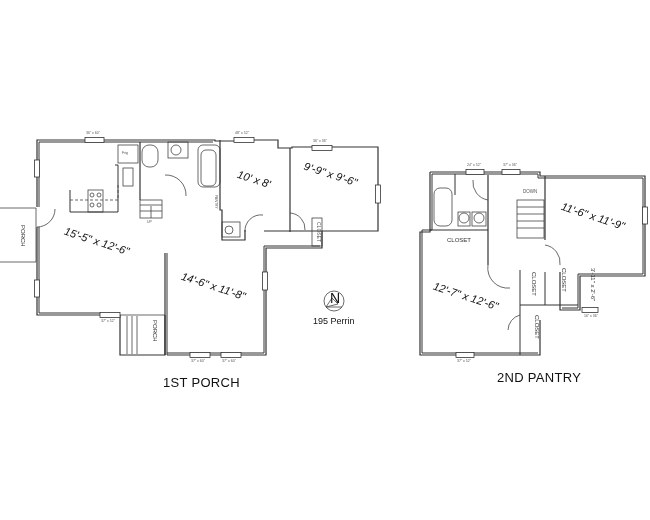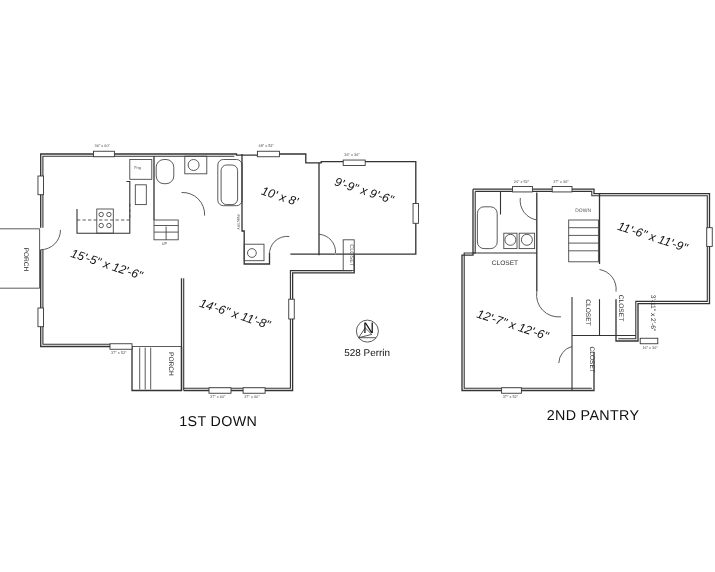--- a/index.html
+++ b/index.html
@@ -140,22 +140,22 @@
 <div class="lbl tiny" style="left:147px; top:220px;">UP</div>
 <div class="lbl tiny" style="left:218px; top:195px; transform:rotate(90deg); transform-origin:left top;">PANTRY</div>
 <div class="lbl tiny" style="left:322px; top:222px; transform:rotate(90deg); transform-origin:left top; font-size:5px;">CLOSET</div>
 
 <div class="lbl room-dim" style="left:63px; top:235px; transform:rotate(18deg);">15'-5" x 12'-6"</div>
 <div class="lbl room-dim" style="left:180px; top:280px; transform:rotate(18deg);">14'-6" x 11'-8"</div>
 <div class="lbl room-dim" style="left:237px; top:173px; transform:rotate(18deg);">10' x 8'</div>
 <div class="lbl room-dim" style="left:303px; top:168px; transform:rotate(18deg);">9'-9" x 9'-6"</div>
 
 <div class="lbl" style="left:330px; top:290px; font-size:14px;">N</div>
-<div class="lbl" style="left:313px; top:316px; font-size:9px;">528 Perrin</div>
-<div class="lbl floor-title" style="left:163px; top:375px;">1ST DOWN</div>
+<div class="lbl" style="left:313px; top:316px; font-size:9px;">195 Perrin</div>
+<div class="lbl floor-title" style="left:163px; top:375px;">1ST PORCH</div>
 
 <div class="lbl small" style="left:447px; top:237px;">CLOSET</div>
 <div class="lbl tiny" style="left:523px; top:189px; font-size:4.5px;">DOWN</div>
 <div class="lbl small" style="left:537px; top:272px; transform:rotate(90deg); transform-origin:left top;">CLOSET</div>
 <div class="lbl small" style="left:567px; top:268px; transform:rotate(90deg); transform-origin:left top;">CLOSET</div>
 <div class="lbl small" style="left:540px; top:315px; transform:rotate(90deg); transform-origin:left top;">CLOSET</div>
 <div class="lbl small" style="left:596px; top:268px; transform:rotate(90deg); transform-origin:left top;">3'-11" x 2'-6"</div>
 
 <div class="lbl room-dim" style="left:560px; top:210px; transform:rotate(18deg);">11'-6" x 11'-9"</div>
 <div class="lbl room-dim" style="left:432px; top:290px; transform:rotate(18deg);">12'-7" x 12'-6"</div>

